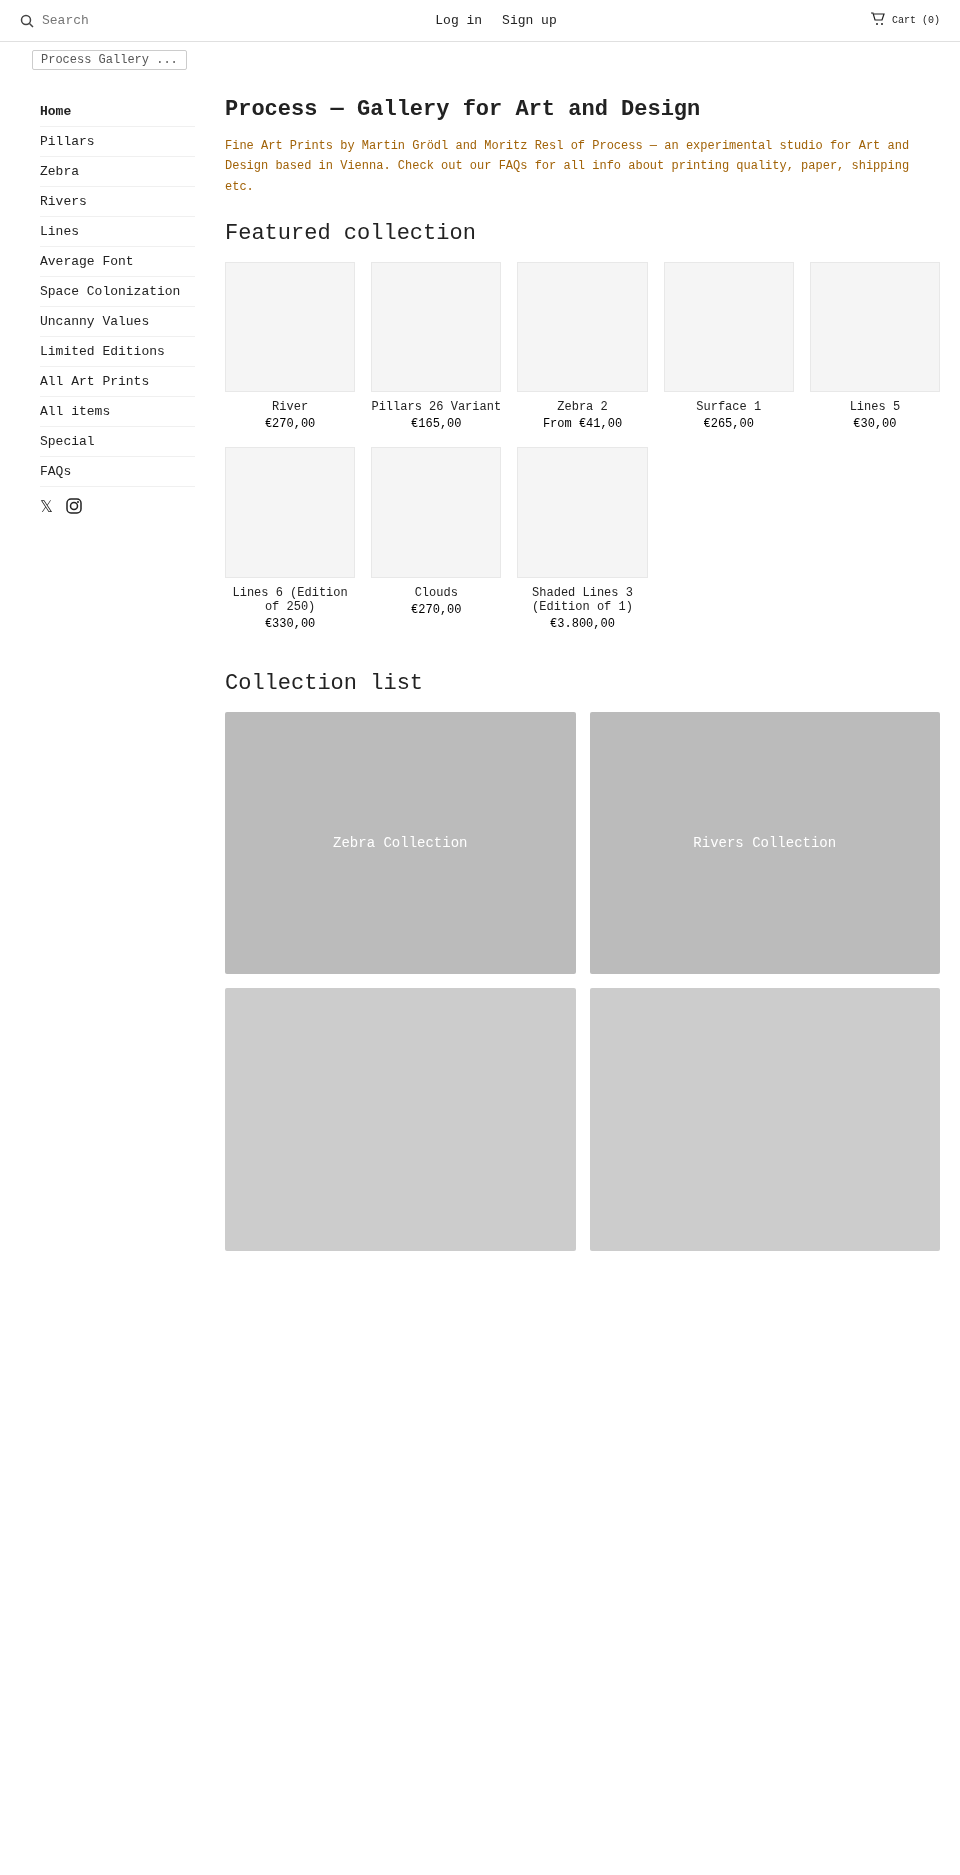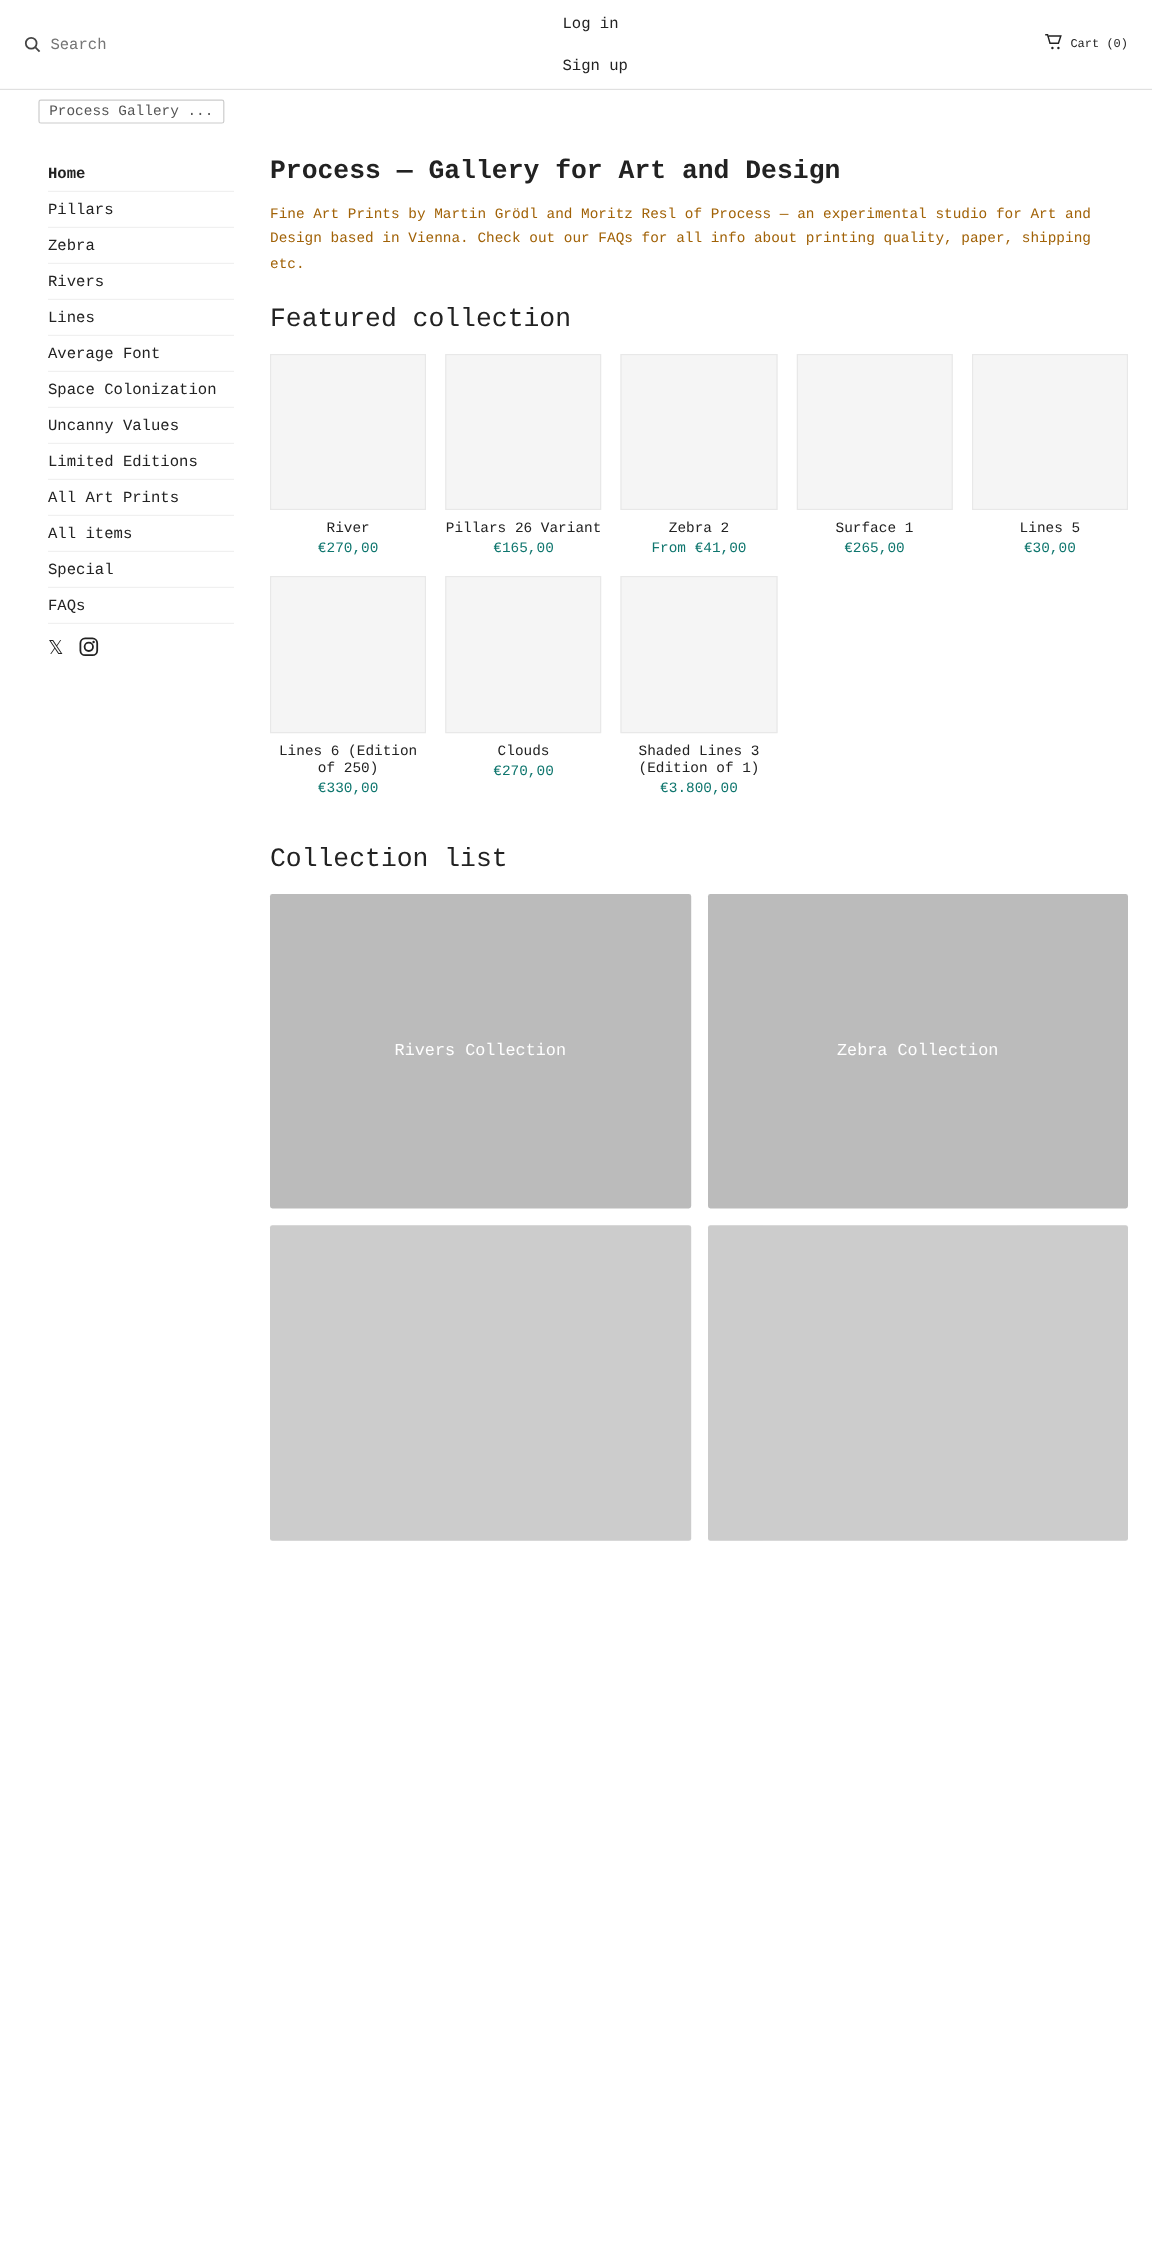--- a/index.html
+++ b/index.html
@@ -16,21 +16,21 @@
     .header-left { display: flex; align-items: center; gap: 8px; }
     .search-icon-wrap { display: flex; align-items: center; gap: 5px; color: #444; }
     .search-input {
       border: none;
       outline: none;
       font-family: inherit;
       font-size: 13px;
       color: #444;
       width: 80px;
     }
-    .header-center { display: flex; gap: 20px; flex-direction: column; }
+    .header-center { display: flex; gap: 20px; }
     .header-center a { text-decoration: none; color: #222; font-size: 13px; }
     .header-right { display: flex; align-items: center; gap: 6px; font-size: 10px; color: #222; }
 
     
     .breadcrumb { padding: 10px 32px; }
     .breadcrumb span {
       font-size: 12px;
       color: #555;
       border: 1px solid #ccc;
       padding: 2px 8px;
@@ -103,21 +103,21 @@
     }
     .product-name {
       font-size: 12px;
       text-align: center;
       font-family: 'Courier New', Courier, monospace;
       margin-bottom: 3px;
     }
     .product-price {
       font-size: 12px;
       text-align: center;
-      color: #0f766e;
+      color: #000000;
       font-family: 'Courier New', Courier, monospace;
     }
 
     
     .collection-grid {
       display: grid;
       grid-template-columns: 1fr 1fr;
       gap: 14px;
     }
     .collection-card {
@@ -251,23 +251,23 @@
     <div class="product-name">Shaded Lines 3 (Edition of 1)</div>
     <div class="product-price">€3.800,00</div>
   </div>
       </div>
 
     <h2 class="section-title">Collection list</h2>
 
     <div class="collection-grid">
 
     <div class="collection-card">
-          <span class="collection-label">Rivers Collection</span>
+          <span class="collection-label">Zebra Collection</span>
         </div>
         <div class="collection-card">
-          <span class="collection-label">Zebra Collection</span>
+          <span class="collection-label">Rivers Collection</span>
         </div>
         <div class="collection-card empty-card"></div>
         <div class="collection-card empty-card"></div>
       </div>
   </main>
 
 </div>
 
 </body></html>

